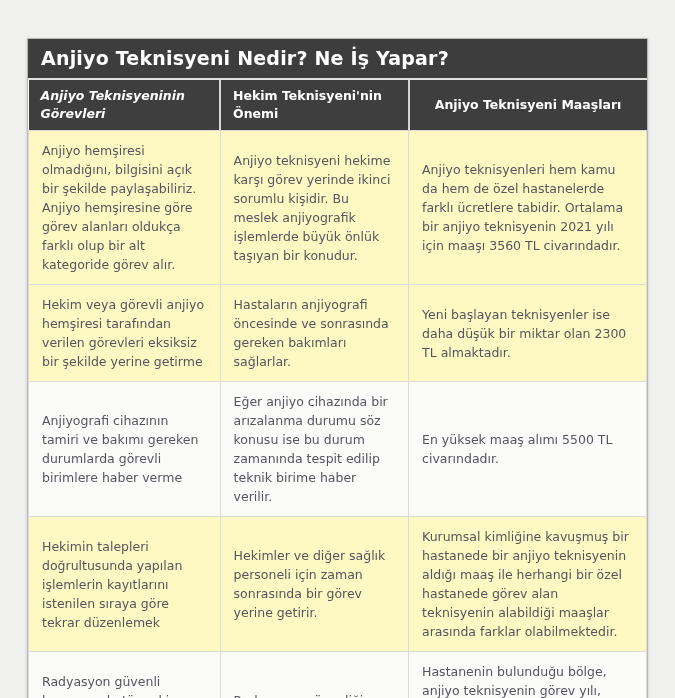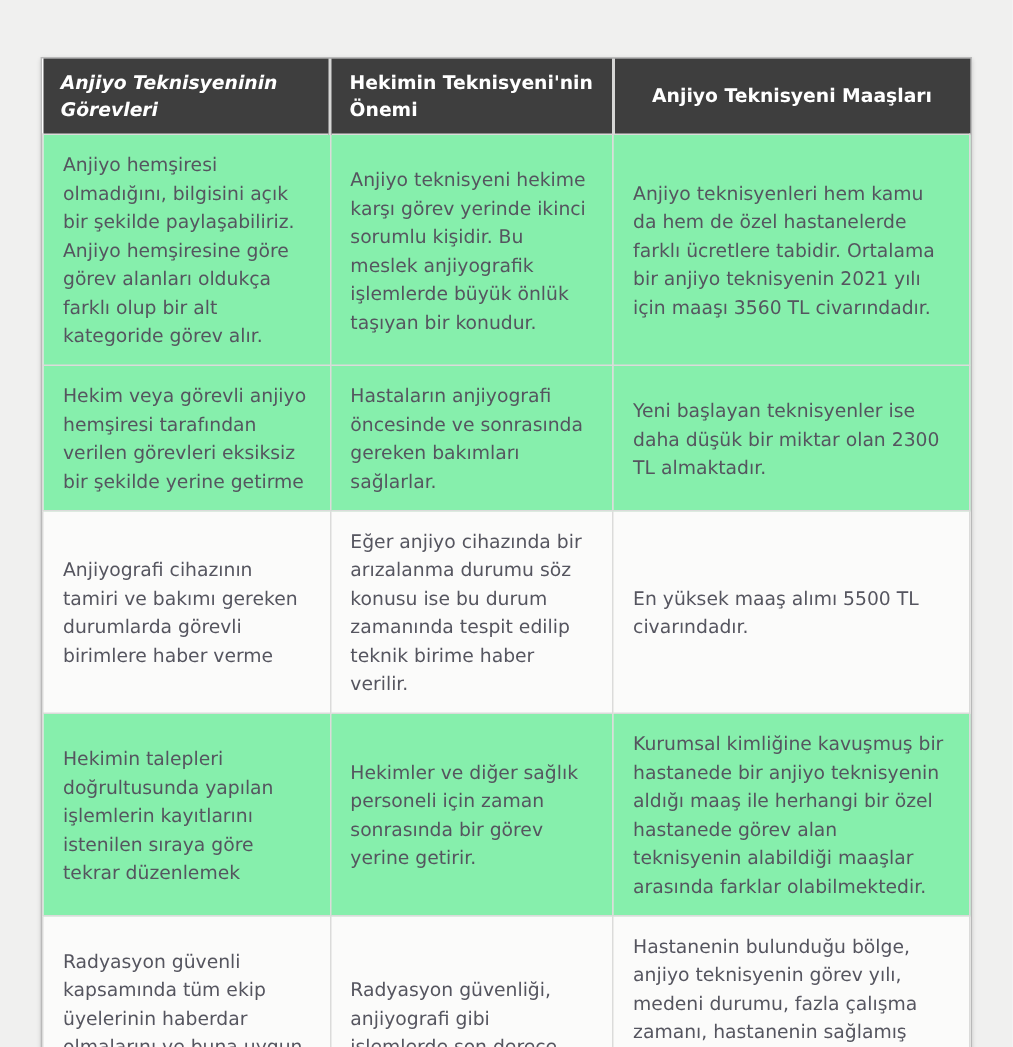--- a/index.html
+++ b/index.html
@@ -46,37 +46,38 @@
   thead th:nth-child(2) { width: 30.5%; }
   thead th:nth-child(3) { width: 38.5%; text-align: center; }
   tbody td {
     font-size: 12.5px;
     color: #55555f;
     line-height: 1.52;
     padding: 10px 13px;
     vertical-align: middle;
     border: 1px solid #dbdbda;
   }
-  tbody tr { background: #86efac; }
+  tbody tr { background: #fef9c3; }
   tbody tr:nth-child(3), tbody tr:nth-child(5) { background: #fbfbfa; }
   tbody tr:nth-child(1) td { height: 111px; }
   tbody tr:nth-child(2) td { height: 80px; }
   tbody tr:nth-child(3) td { height: 92px; }
   tbody tr:nth-child(4) td { height: 107px; }
   tbody tr:nth-child(5) td { height: 116px; }
 </style>
 </head>
 <body>
 
 <div class="card">
+  <div class="title-bar">Anjiyo Teknisyeni Nedir? Ne İş Yapar?</div>
   <table>
     <thead>
       <tr>
           <th>Anjiyo Teknisyeninin Görevleri</th>
-          <th>Hekimin Teknisyeni'nin Önemi</th>
+          <th>Hekim Teknisyeni'nin Önemi</th>
           <th>Anjiyo Teknisyeni Maaşları</th>
         </tr>
     </thead>
     <tbody>
         <tr>
           <td>Anjiyo hemşiresi olmadığını, bilgisini açık bir şekilde paylaşabiliriz. Anjiyo hemşiresine göre görev alanları oldukça farklı olup bir alt kategoride görev alır.</td>
           <td>Anjiyo teknisyeni hekime karşı görev yerinde ikinci sorumlu kişidir. Bu meslek anjiyografik işlemlerde büyük önlük taşıyan bir konudur.</td>
           <td>Anjiyo teknisyenleri hem kamu da hem de özel hastanelerde farklı ücretlere tabidir. Ortalama bir anjiyo teknisyenin 2021 yılı için maaşı 3560 TL civarındadır.</td>
         </tr>
         <tr>

